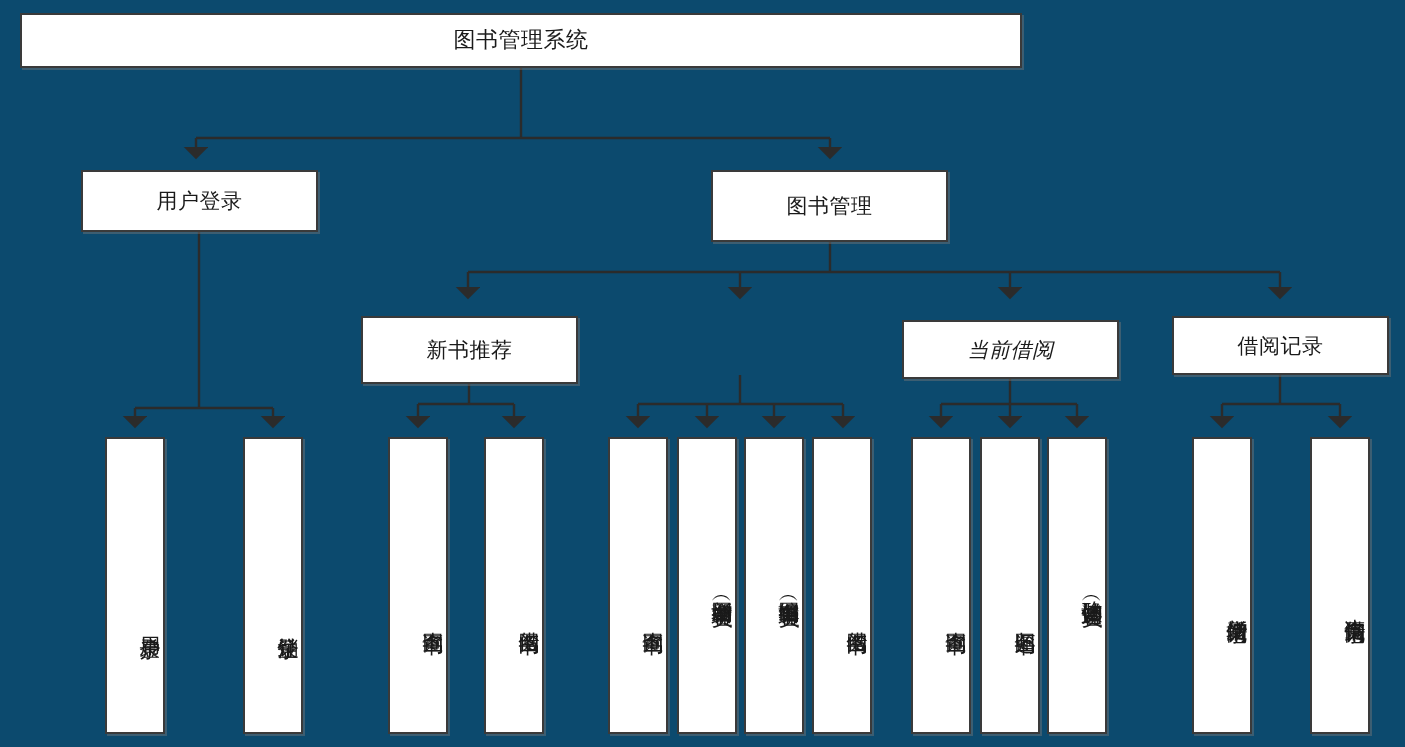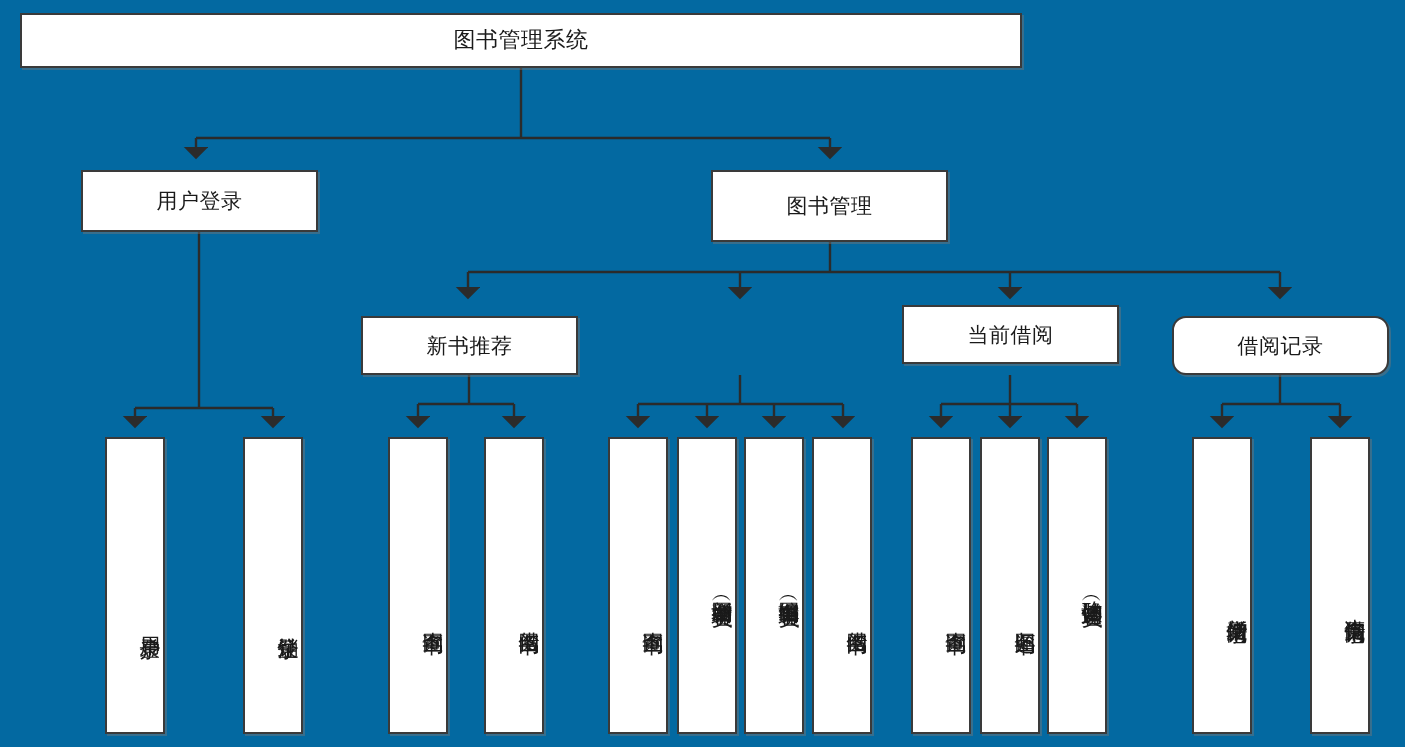--- a/index.html
+++ b/index.html
@@ -7,21 +7,21 @@
     padding: 0;
     background: #ffffff;
   }
   body {
     font-family: "Liberation Sans", "DejaVu Sans", sans-serif;
   }
   #canvas {
     position: relative;
     width: 1405px;
     height: 747px;
-    background: #0369a1;
+    background: #0c4a6e;
     overflow: hidden;
   }
   #edges {
     position: absolute;
     left: 0;
     top: 0;
     width: 1405px;
     height: 747px;
     pointer-events: none;
   }
@@ -117,23 +117,23 @@
       <path d="M1222,404 L1222,421" marker-end="url(#arrow)"></path>
       <path d="M1340,404 L1340,421" marker-end="url(#arrow)"></path>
     </g>
   </svg>
 
   <div class="node horiz root" style="left:20px; top:13px; width:1002px; height:55px;">图书管理系统</div>
 
   <div class="node horiz" style="left:81px; top:170px; width:237px; height:62px;">用户登录</div>
   <div class="node horiz" style="left:711px; top:170px; width:237px; height:72px;">图书管理</div>
 
-  <div class="node horiz" style="left:361px; top:316px; width:217px; height:59px;">新书推荐</div>
-  <div class="node horiz" style="left:902px; top:305px; width:217px; height:59px;">当前借阅</div>
-  <div class="node horiz" style="left:1172px; top:316px; width:217px; height:59px;border-radius:14px;">借阅记录</div>
+  <div class="node horiz" style="left:361px; top:316px; width:217px; height:68px;">新书推荐</div>
+  <div class="node horiz" style="left:902px; top:320px; width:217px; height:59px;font-style:italic;">当前借阅</div>
+  <div class="node horiz" style="left:1172px; top:316px; width:217px; height:59px;">借阅记录</div>
 
   <div class="node vert" style="left:105px; top:437px; width:60px; height:297px; padding-top:72px;">用户登录</div>
   <div class="node vert" style="left:243px; top:437px; width:60px; height:297px; padding-top:72px;">注销登录</div>
 
   <div class="node vert" style="left:388px; top:437px; width:60px; height:297px; padding-top:62px;">查询图书</div>
   <div class="node vert" style="left:484px; top:437px; width:60px; height:297px; padding-top:62px;">借阅图书</div>
 
   <div class="node vert" style="left:608px; top:437px; width:60px; height:297px; padding-top:62px;">查询图书</div>
   <div class="node vert" style="left:677px; top:437px; width:60px; height:297px; padding-top:6px;">新增图书（管理员）</div>
   <div class="node vert" style="left:744px; top:437px; width:60px; height:297px; padding-top:6px;">编辑图书（管理员）</div>

